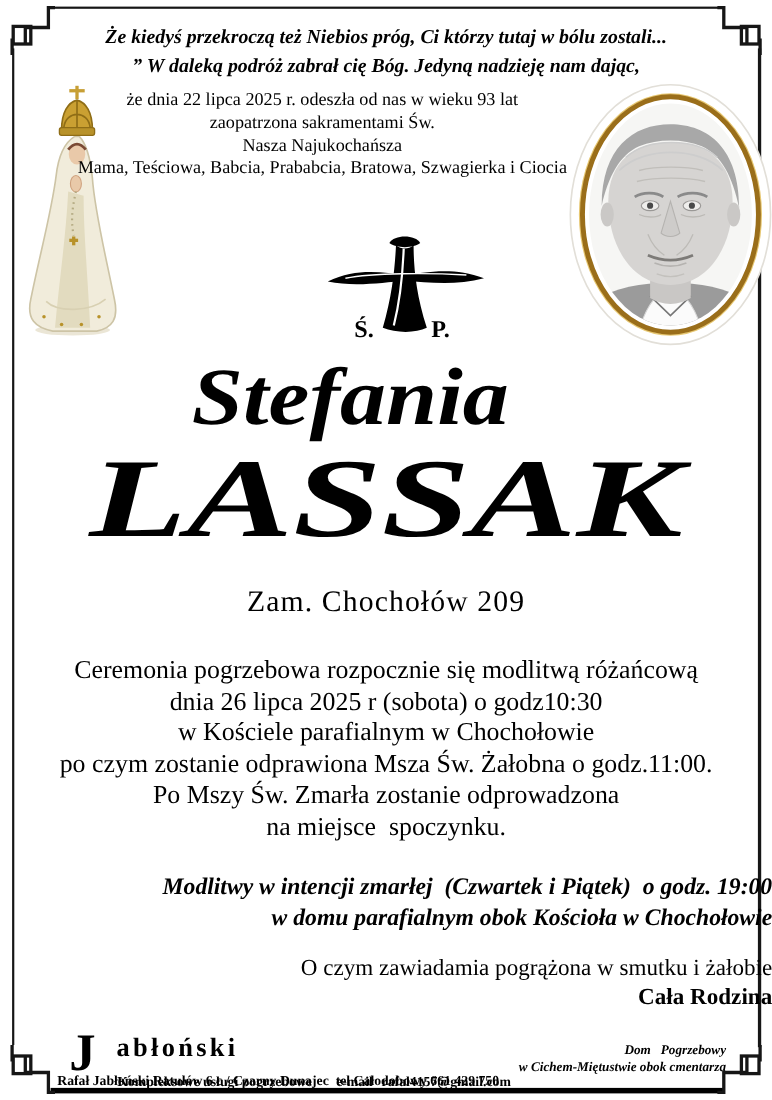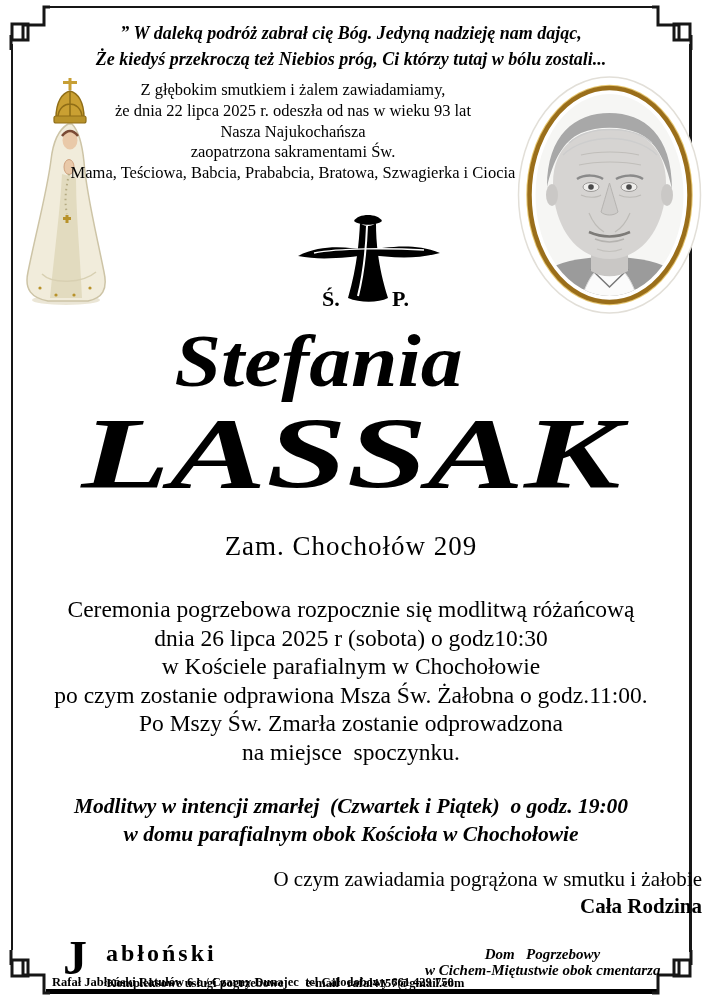--- a/index.html
+++ b/index.html
@@ -37,36 +37,36 @@
   .first-name span{display:inline-block;transform:scaleX(1.13);}
   .last-name{position:absolute;top:398px;left:0;right:0;text-align:center;
     font-weight:bold;font-style:italic;font-size:102px;line-height:112px;}
   .last-name span{display:inline-block;transform:scaleX(1.42);}
   .residence{position:absolute;top:531px;left:0;right:0;text-align:center;
     font-size:27px;letter-spacing:1px;}
   
   .ceremony{position:absolute;top:595px;left:0;right:0;text-align:center;
     font-size:23.5px;line-height:28.6px;}
   
-  .prayers{position:absolute;top:792px;left:0;right:0;text-align:center;
+  .prayers{position:absolute;top:792px;left:0;right:0;text-align:right;
     font-weight:bold;font-style:italic;font-size:21.5px;line-height:28px;}
   
   .closing{position:absolute;top:866px;left:0;right:0;text-align:right;
     font-size:21px;line-height:27px;}
   .closing .family{font-weight:bold;}
   
   .brand-j{position:absolute;left:63px;top:934px;font-size:48px;font-weight:bold;line-height:48px;}
   .brand-rest{position:absolute;left:106px;top:941px;font-size:24px;font-weight:bold;
     letter-spacing:3px;line-height:24px;}
   .services-row{position:absolute;left:94px;top:961px;font-size:12.5px;font-weight:bold;white-space:pre;}
   .services-row .email-label{margin-left:22px;}
   .services-row .email{margin-left:8px;}
   .contact-line{position:absolute;left:52px;top:975px;font-size:12.5px;font-weight:bold;white-space:pre;}
-  .funeral-home{position:absolute;left:425px;top:947px;width:235px;text-align:center;
-    font-size:15px;font-weight:bold;font-style:italic;line-height:15.5px;}
+  .funeral-home{position:absolute;left:425px;top:947px;width:235px;text-align:right;
+    font-size:12px;font-weight:bold;font-style:italic;line-height:15.5px;}
 </style>
 </head>
 <body>
 
 <div class="page">
 
   <div class="frame frame-top"></div>
   <div class="frame frame-left"></div>
   <div class="frame frame-right"></div>
   <div class="frame frame-bottom"></div>
@@ -94,22 +94,22 @@
   </div>
   <div class="corner corner-br">
     <svg viewBox="0 0 48 48">
         <path d="M48,5 H42 V23 H21 V37" fill="none" stroke="#161616" stroke-width="3"></path>
         <path d="M9,48 V33" fill="none" stroke="#161616" stroke-width="3"></path>
         <rect x="10" y="22" width="16" height="16" fill="none" stroke="#161616" stroke-width="3"></rect>
       </svg>
   </div>
 
   <div class="quote">
+    <div class="line">Że kiedyś przekroczą też Niebios próg, Ci którzy tutaj w bólu zostali...</div>
     <div class="line">” W daleką podróż zabrał cię Bóg. Jedyną nadzieję nam dając,</div>
-    <div class="line">Że kiedyś przekroczą też Niebios próg, Ci którzy tutaj w bólu zostali...</div>
   </div>
 
   <div class="statue">
     <svg viewBox="0 0 104 232">
       <ellipse cx="54" cy="226" rx="34" ry="5" fill="#e4ddc8" opacity="0.75"></ellipse>
 
       <path d="M56,50 C46,56 41,68 39,86 C35,118 24,158 16,198 C12,216 20,224 36,227 L76,227 C90,224 96,216 92,198 C84,158 74,118 72,88 C70,68 66,56 60,50 Z" fill="#f1ecdb" stroke="#cdc4a6" stroke-width="1.5"></path>
       <path d="M50,100 C48,140 42,180 38,224 L70,224 C68,180 64,140 64,104 Z" fill="#e2dbbf"></path>
       <path d="M30,200 C40,210 70,210 84,198" fill="none" stroke="#d8d0b2" stroke-width="1.5"></path>
 
@@ -177,24 +177,23 @@
         <path d="M72,138 C76,148 82,154 87,157 M113,138 C109,148 103,154 98,157" fill="none" stroke="#bdbbb7" stroke-width="1.2"></path>
 
         <path d="M72,157 Q92.5,166 113,157" fill="none" stroke="#7d7b78" stroke-width="2.5"></path>
         <path d="M78,164 Q92.5,170 107,164" fill="none" stroke="#b5b3b0" stroke-width="1.5"></path>
         <path d="M80,174 Q92.5,179 105,174" fill="none" stroke="#c3c1bd" stroke-width="1.2"></path>
       </g>
     </svg>
   </div>
 
   <div class="announcement">
-    <div class="line">Z głębokim smutkiem i żalem zawiadamiamy,</div>
     <div class="line">że dnia 22 lipca 2025 r. odeszła od nas w wieku 93 lat</div>
+    <div class="line">zaopatrzona sakramentami Św.</div>
     <div class="line">Nasza Najukochańsza</div>
-    <div class="line">zaopatrzona sakramentami Św.</div>
     <div class="line">Mama, Teściowa, Babcia, Prababcia, Bratowa, Szwagierka i Ciocia</div>
   </div>
 
   <div class="cross">
     <svg viewBox="0 0 150 97">
       <path d="M4,44 C30,31 55,36 73,38 C92,36 118,30 146,41 C120,48 95,45 74,43 C55,45 28,49 4,44 Z" fill="#000"></path>
       <path d="M60,9 C64,1 84,1 88,9 C82,14 66,14 60,9 Z" fill="#000"></path>
       <path d="M66,11 C65,30 63,55 54,86 C66,91 84,91 94,86 C84,55 82,30 82,11 C77,15 71,15 66,11 Z" fill="#000"></path>
       <path d="M73,14 C72,40 70,60 64,84" fill="none" stroke="#fff" stroke-width="2"></path>
       <path d="M20,41 C45,36 95,36 130,38" fill="none" stroke="#fff" stroke-width="1.3"></path>

